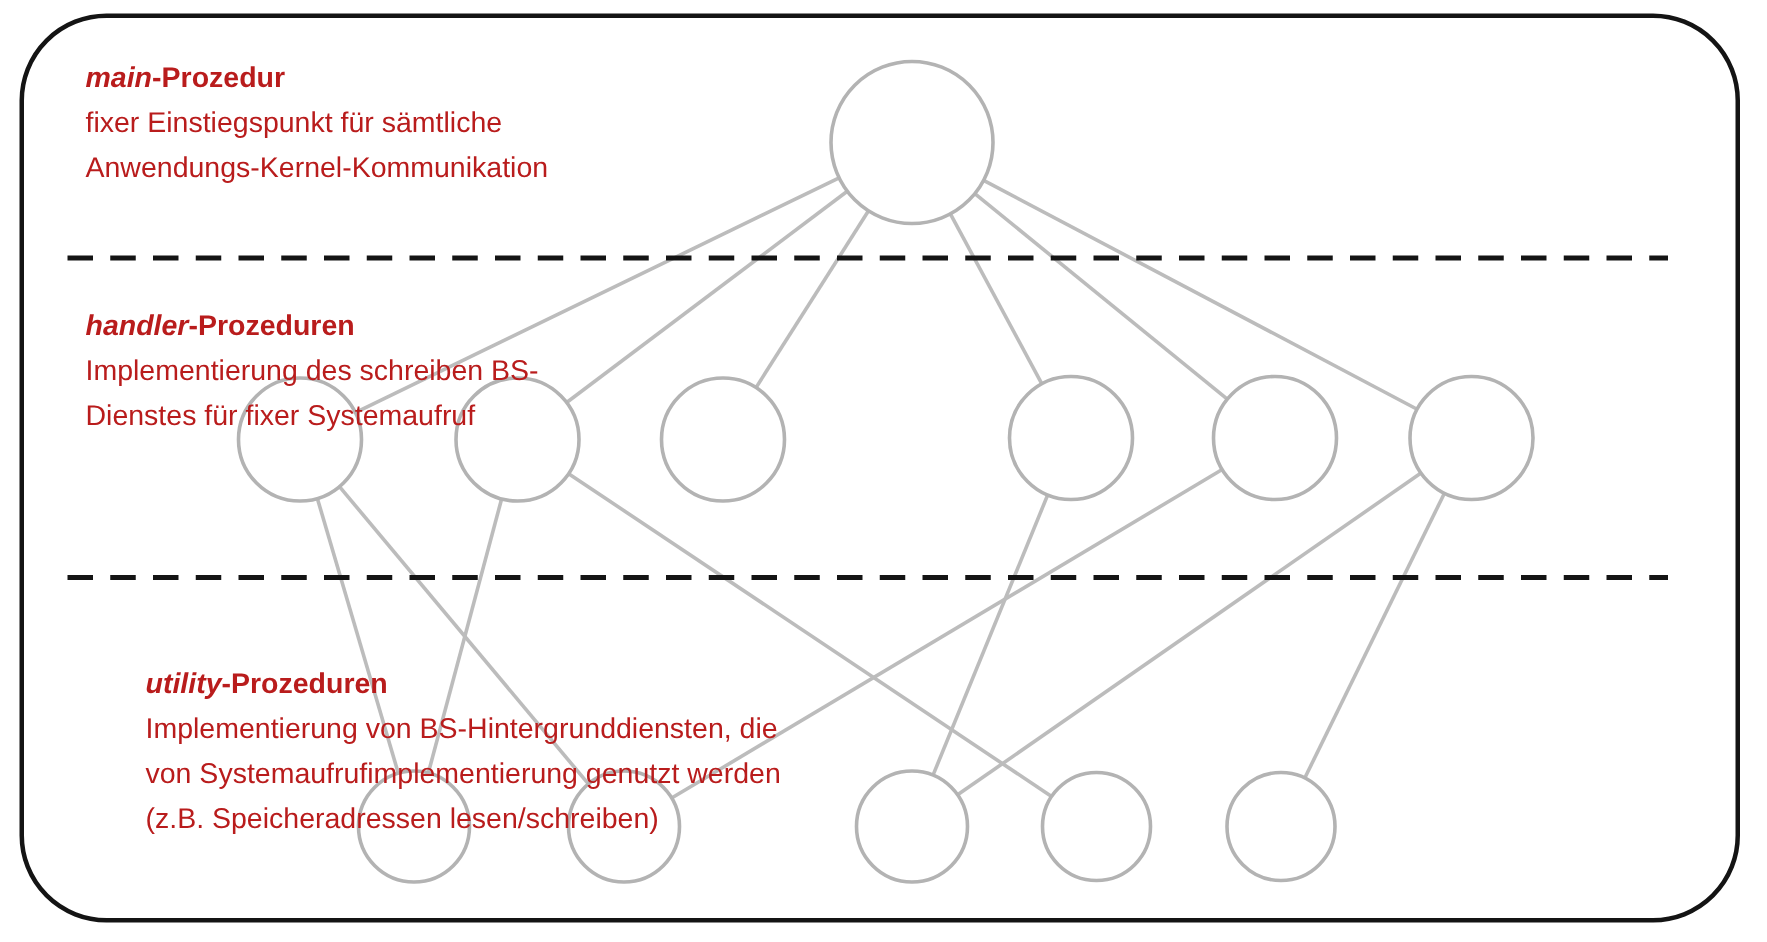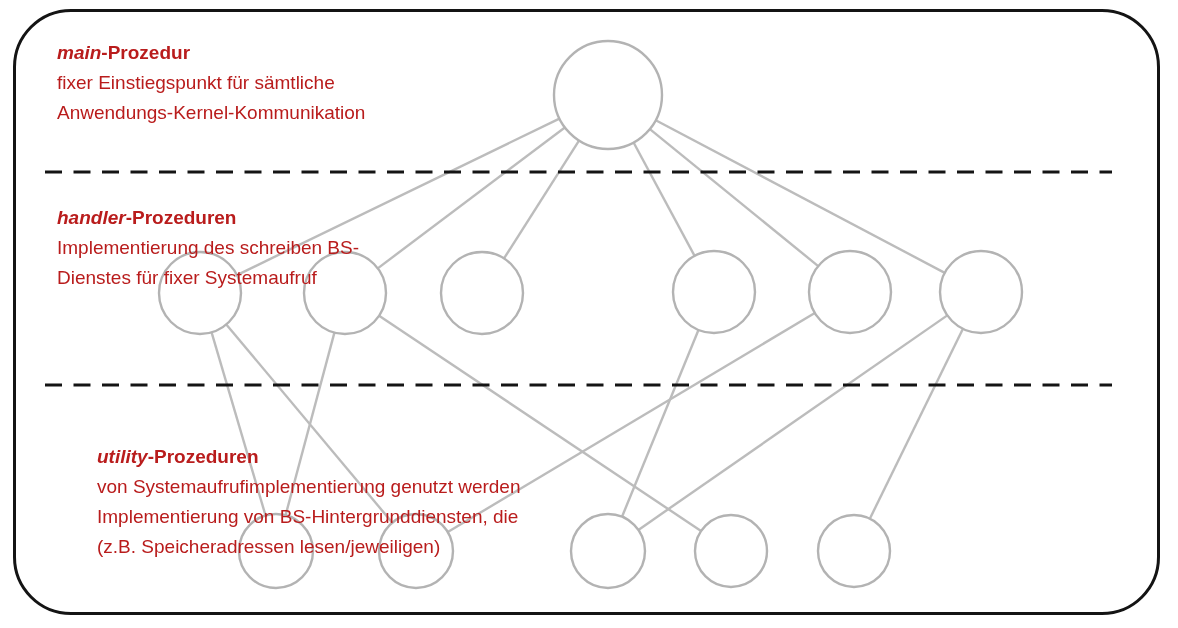--- a/index.html
+++ b/index.html
@@ -95,18 +95,18 @@
   </div>
 
   <div class="layer-label label-handler">
     <div class="title"><span class="em">handler</span><span>-Prozeduren</span></div>
     <div class="desc">Implementierung des schreiben BS-</div>
     <div class="desc">Dienstes für fixer Systemaufruf</div>
   </div>
 
   <div class="layer-label label-utility">
     <div class="title"><span class="em">utility</span><span>-Prozeduren</span></div>
+    <div class="desc">Implementierung von BS-Hintergrunddiensten, die</div>
     <div class="desc">von Systemaufrufimplementierung genutzt werden</div>
-    <div class="desc">Implementierung von BS-Hintergrunddiensten, die</div>
-    <div class="desc">(z.B. Speicheradressen lesen/jeweiligen)</div>
+    <div class="desc">(z.B. Speicheradressen lesen/schreiben)</div>
   </div>
 
 </div>
 
 </body></html>

